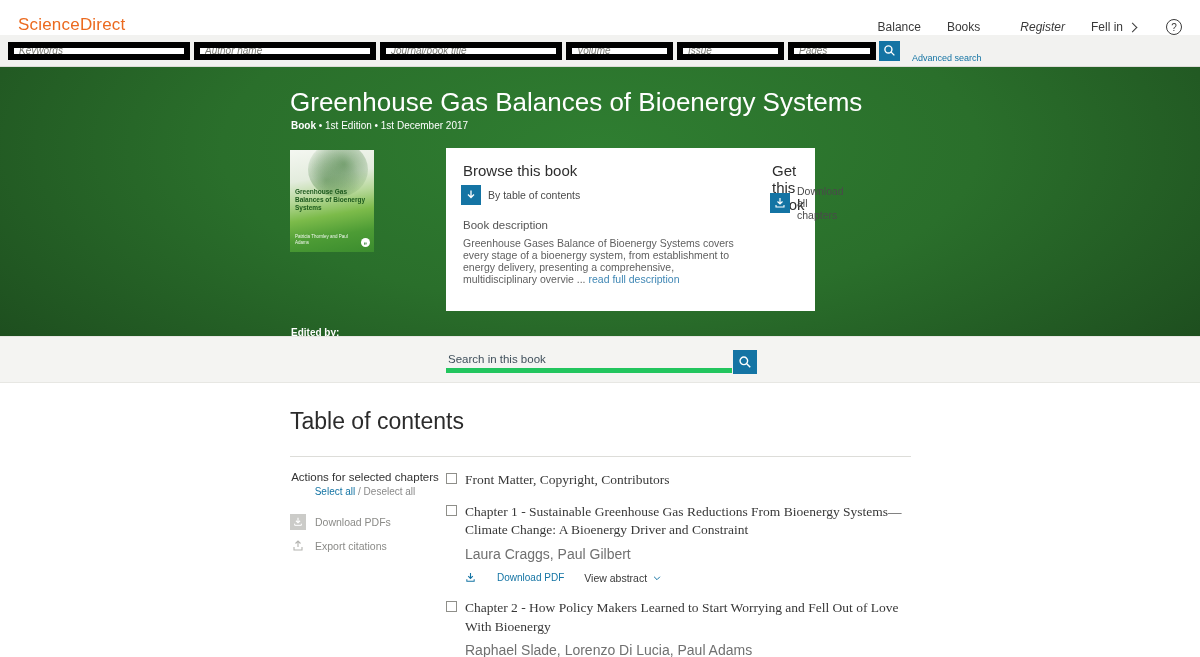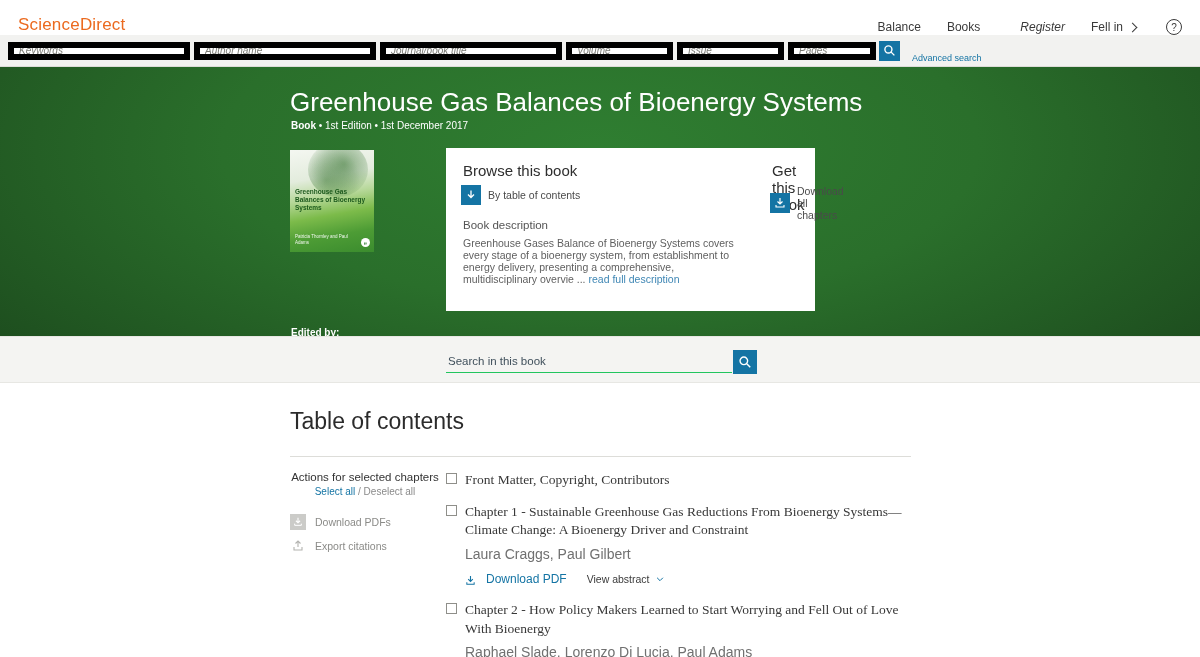--- a/index.html
+++ b/index.html
@@ -100,21 +100,21 @@
   .desc-text { position:absolute; left:17px; top:89px; width:278px; font-size:10.5px; line-height:1.15; color:#5f5f5f; }
   .read-more { color:#3e86b4; cursor:pointer; }
 
   
   .band {
     position:absolute; top:336px; left:0; width:1200px; height:47px;
     background:#f4f4f2; border-top:1px solid #e7e7e3; border-bottom:1px solid #e7e7e3;
   }
   .book-search-input {
     position:absolute; left:446px; top:13px; width:286px; height:23px;
-    border:none; border-bottom:1px solid #22c55e; background:transparent;
+    border:none; border-bottom:5px solid #22c55e; background:transparent;
     font-family:"Liberation Sans", sans-serif; font-size:11.5px; color:#333; padding:0 2px;
   }
   .book-search-input::placeholder { color:#40505c; }
   .bs-btn {
     position:absolute; left:733px; top:13px; width:24px; height:24px;
     background:#1474a4; border:none; cursor:pointer;
     display:flex; align-items:center; justify-content:center;
   }
 
   
@@ -140,21 +140,21 @@
   .toc-check {
     appearance:none; -webkit-appearance:none; width:11px; height:11px;
     border:1px solid #8f8f8a; background:#fff; margin-top:2px; flex:none; cursor:pointer;
   }
   .toc-body { flex:1; }
   .toc-title {
     font-family:"Liberation Serif", serif; font-size:13.5px; color:#383838; line-height:1.38; cursor:pointer;
   }
   .toc-meta { margin-top:4px; font-size:14px; color:#707070; line-height:1.5; }
   .toc-actions { display:flex; align-items:center; gap:20px; margin-top:7px; }
-  .dl-link { display:flex; align-items:flex-end; gap:10px; font-size:12px; color:#1474a4; cursor:pointer; }
+  .dl-link { display:flex; align-items:flex-end; gap:21px; font-size:10px; color:#1474a4; cursor:pointer; }
   .va-link { display:flex; align-items:center; gap:5px; font-size:10.5px; color:#3a3a3a; cursor:pointer; }
   .chap2 { margin-top:15px; }
 </style>
 </head>
 <body>
 
 <div class="top-header">
   <div class="logo">ScienceDirect</div>
   <div class="top-nav">
     <span class="nav-item">Balance</span>

